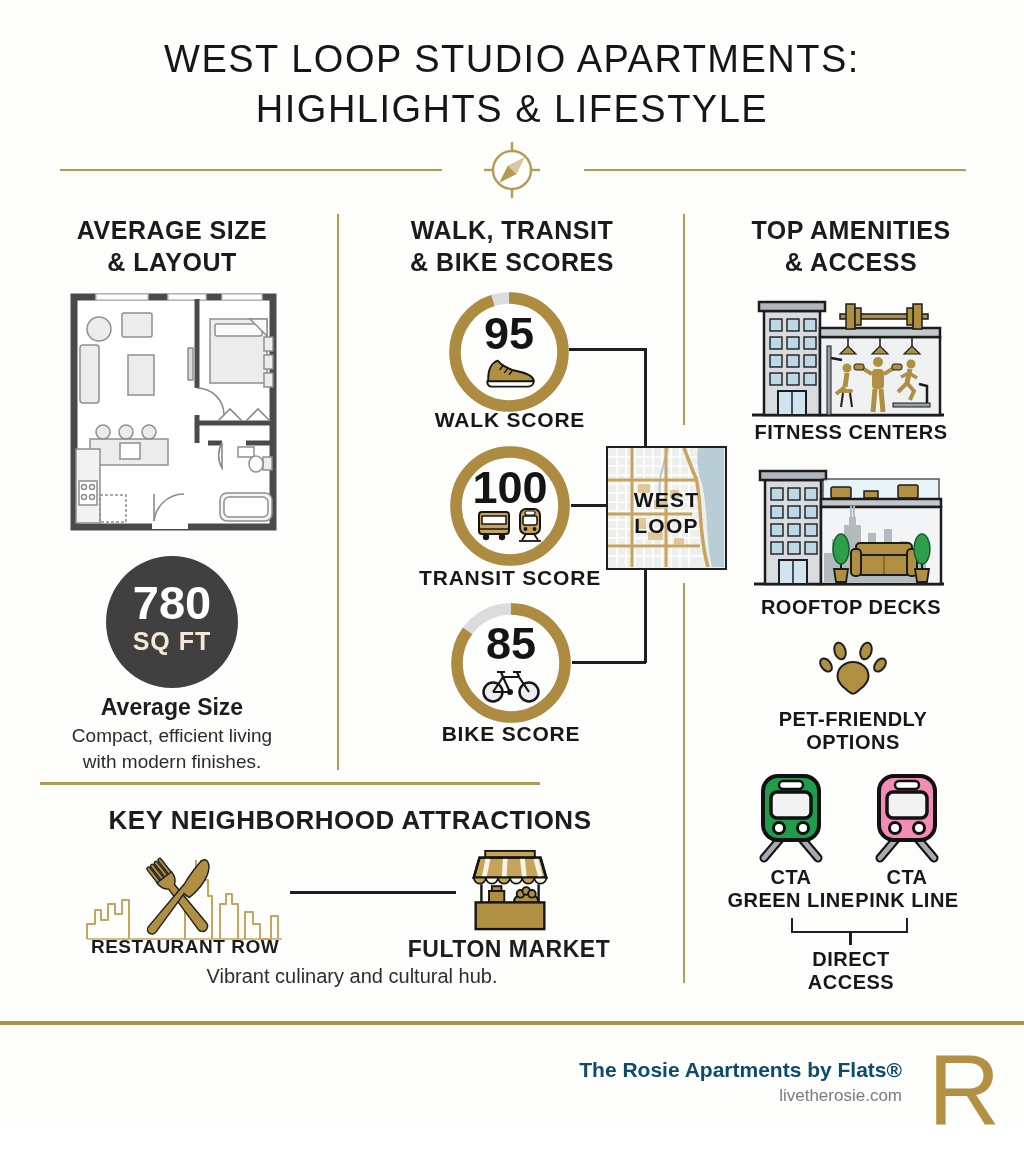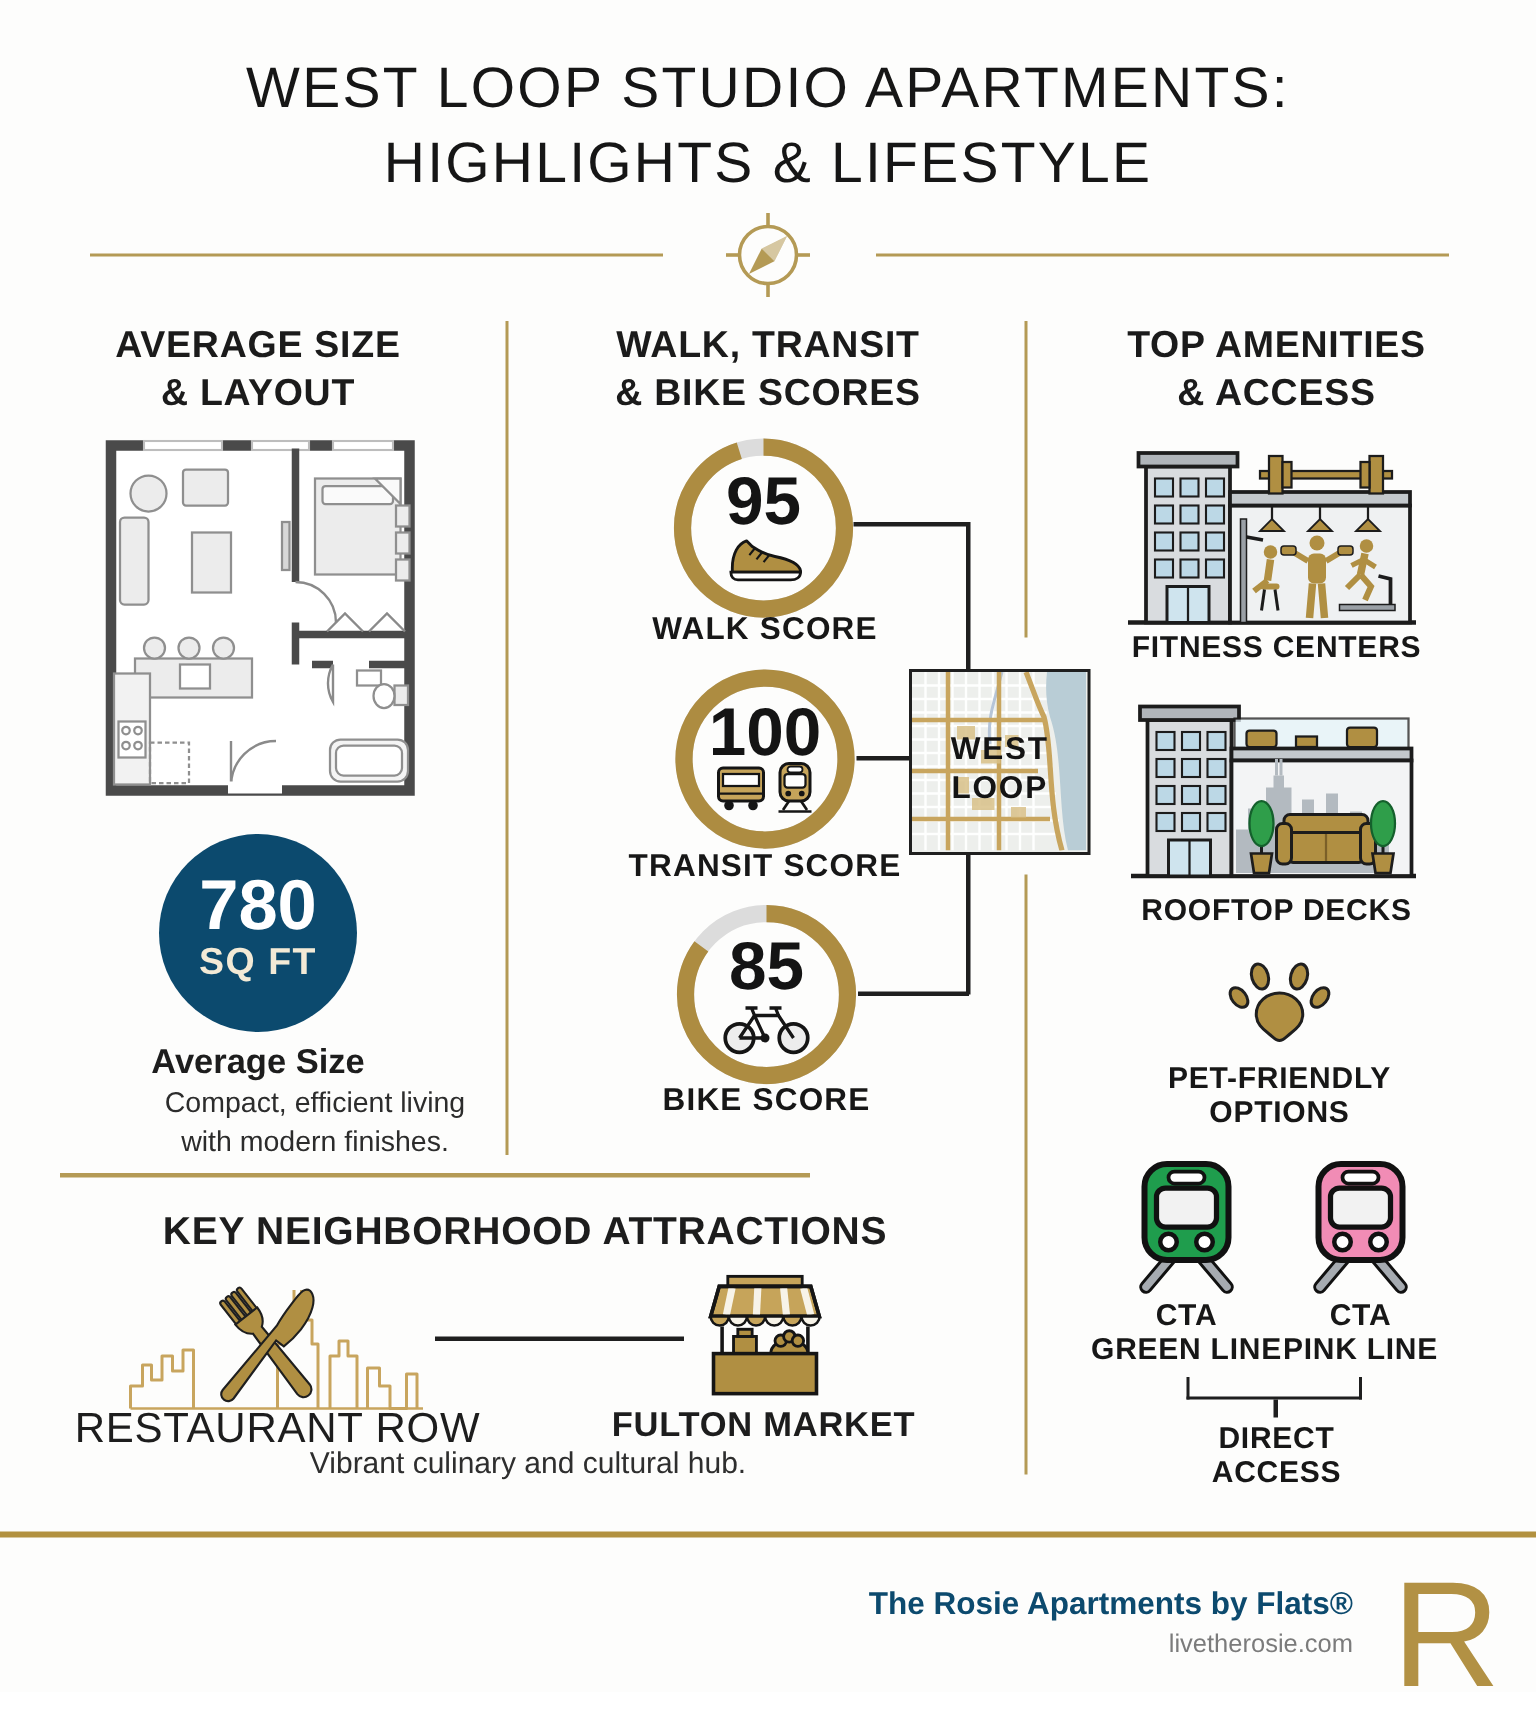--- a/index.html
+++ b/index.html
@@ -9,21 +9,21 @@
   .ctr{position:absolute;transform:translateX(-50%);text-align:center;white-space:nowrap;}
   .title{left:512px;top:34px;font-size:38px;font-weight:400;letter-spacing:1.5px;
          line-height:50px;color:#161616;}
   .col-heading{font-size:25px;font-weight:700;letter-spacing:.5px;line-height:32px;color:#1b1b1b;}
   .gold-line{background:#b49a55;}
   .blk-line{background:#1f1f1f;}
   .score-num{font-size:45px;font-weight:700;color:#141414;line-height:1;}
   .score-label{font-size:21px;font-weight:600;letter-spacing:.8px;color:#171717;}
   .amen-label{font-size:20px;font-weight:600;letter-spacing:.5px;color:#171717;line-height:23px;}
   .size-badge{position:absolute;left:106px;top:556px;width:132px;height:132px;border-radius:50%;
-              background:#0c4a6e;text-align:center;}
+              background:#404040;text-align:center;}
   .size-value{margin-top:22px;font-size:47px;font-weight:700;color:#ffffff;line-height:1.05;}
   .size-unit{font-size:25px;font-weight:600;letter-spacing:1px;color:#f3ead6;text-align:center;}
   .map-box{position:absolute;left:606px;top:446px;width:121px;height:124px;
            border:2.5px solid #1f1f1f;box-sizing:border-box;background:#edefec;}
   .map-label{position:absolute;left:50%;transform:translateX(-50%);font-size:21px;font-weight:700;
              letter-spacing:1.2px;color:#141414;}
   .footer-brand{position:absolute;left:400px;width:502px;text-align:right;top:1058px;
                 font-size:21px;font-weight:700;color:#0c4a6e;}
   .footer-site{position:absolute;left:400px;width:502px;text-align:right;top:1086px;
                font-size:17px;font-weight:400;color:#7b7b7b;}
@@ -121,21 +121,21 @@
       <rect x="154" y="204" width="44" height="20" rx="5" fill="#ffffff"></rect>
     </g>
   </svg>
 
   <div class="size-badge">
     <div class="size-value">780</div>
     <div class="size-unit">SQ FT</div>
   </div>
 
   <div class="ctr" style="left:172px;top:694px;font-size:23px;font-weight:700;">Average Size</div>
-  <div class="ctr" style="left:172px;top:723px;font-size:19px;line-height:26px;color:#2c2c2c;margin-left:38px;">
+  <div class="ctr" style="left:172px;top:723px;font-size:19px;line-height:26px;color:#2c2c2c;">
     <span>Compact, efficient living</span><br>
     <span>with modern finishes.</span>
   </div>
 
   <div class="ctr col-heading" style="left:512px;top:214px;">
     <span>WALK, TRANSIT</span><br>
     <span>&amp; BIKE SCORES</span>
   </div>
 
   <svg class="abs" style="left:449px;top:292px;" width="120" height="120" viewBox="0 0 120 120">
@@ -421,21 +421,21 @@
           <rect x="91.2" y="8" width="3.4" height="20" rx="1.6"></rect>
         <rect x="95.9" y="8" width="3.4" height="20" rx="1.6"></rect>
           <rect x="100.6" y="8" width="3.4" height="20" rx="1.6"></rect>
         <path d="M86,26 h18.5 c0,6 -2.5,10 -5.5,12 l1.5,50 a4.8,4.8 0 0 1 -10.5,0 l1.5,-50 c-3,-2 -5.5,-6 -5.5,-12 z"></path>
       </g>
     </g>
     <g transform="rotate(38 95 52)">
       <path d="M93,6 c7,1 11,12 11,24 c0,8 -1,12 -2,16 l-6.5,0 l1.5,48 a4.6,4.6 0 0 1 -9.2,0 l2,-56 c-1.5,-10 -1.5,-26 -0.5,-29 c0.8,-2.4 2,-3 3.7,-3 z" fill="#b08f42" stroke="#1f1f1f" stroke-width="1.4"></path>
     </g>
   </svg>
-  <div class="ctr" style="left:185px;top:936px;font-size:28px;font-weight:400;letter-spacing:.5px;">RESTAURANT ROW</div>
+  <div class="ctr" style="left:185px;top:936px;font-size:19px;font-weight:700;letter-spacing:.5px;">RESTAURANT ROW</div>
 
   <div class="abs blk-line" style="left:290px;top:891px;width:166px;height:2.5px;"></div>
 
   <svg class="abs" style="left:466px;top:849px;" width="88" height="82" viewBox="0 0 92 86">
     <rect x="20" y="2" width="52" height="7" fill="#c6a45a" stroke="#151515" stroke-width="2"></rect>
     <polygon points="14,9 78,9 84,30 8,30" fill="#c6a45a" stroke="#151515" stroke-width="2.5"></polygon>
     <g stroke="#f7f3e8" stroke-width="5">
       <line x1="23" y1="10" x2="19" y2="29"></line>
         <line x1="41" y1="10" x2="40" y2="29"></line>
       <line x1="59" y1="10" x2="61" y2="29"></line>

